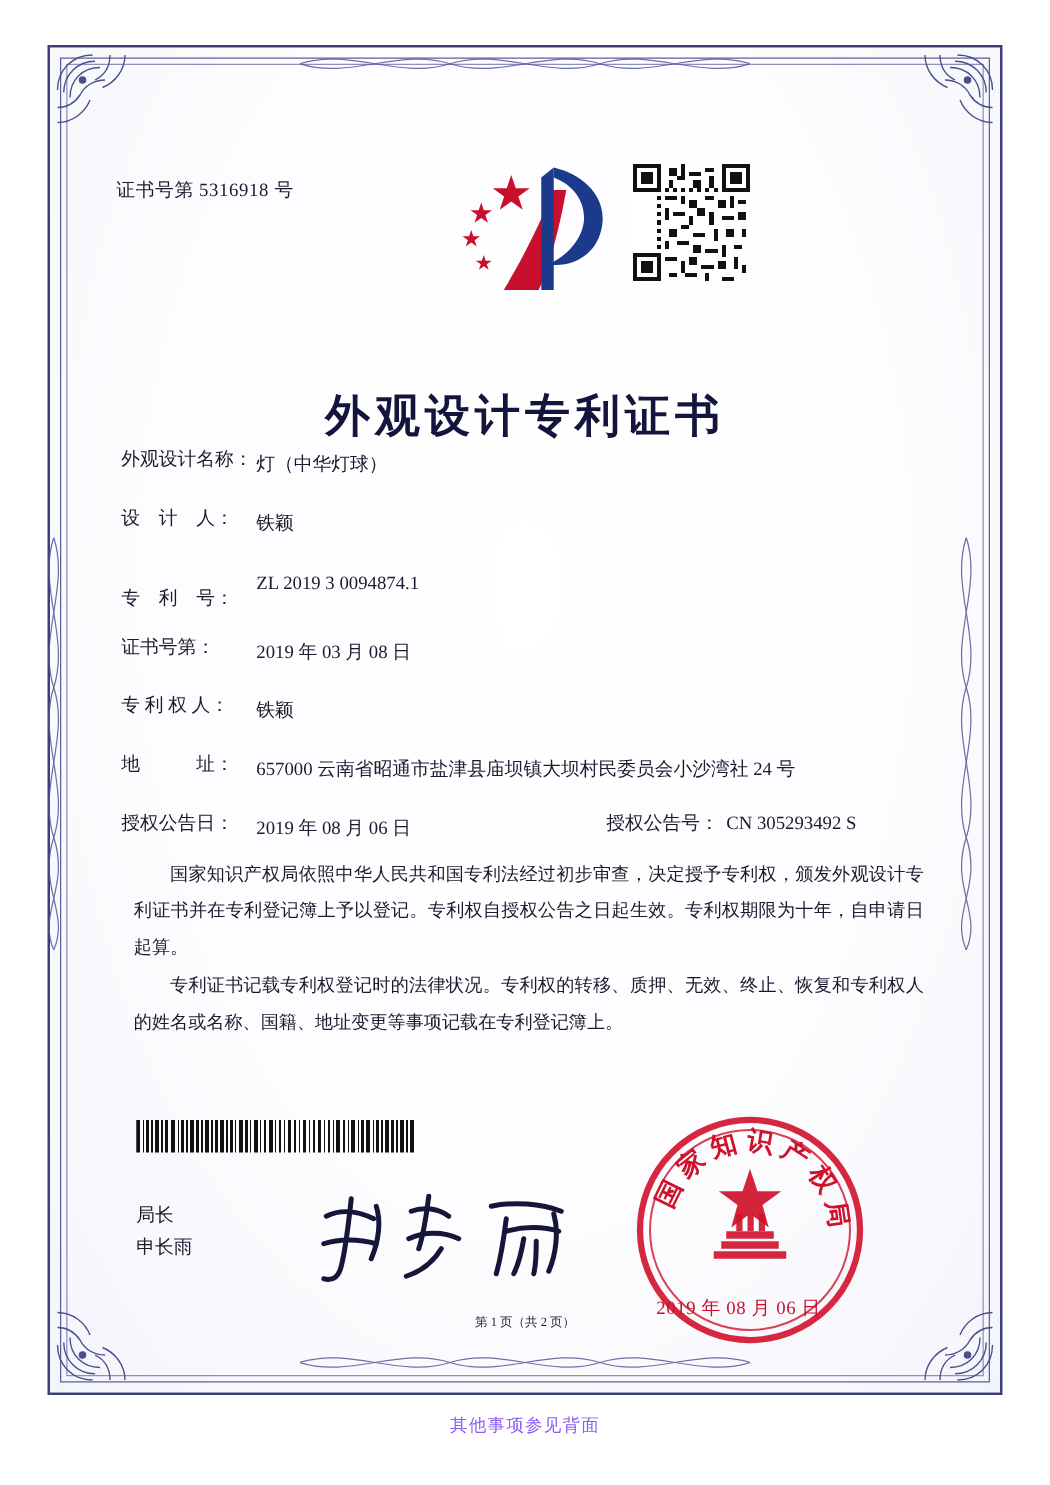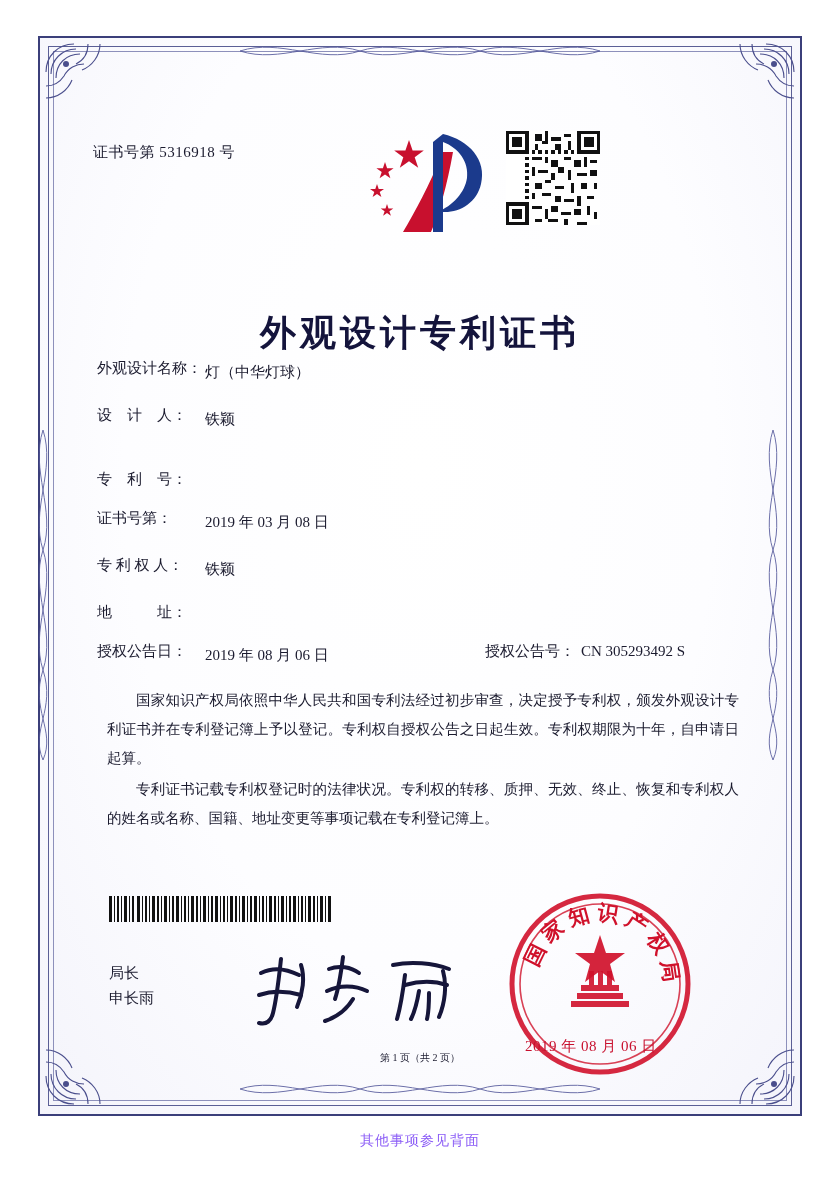--- a/index.html
+++ b/index.html
@@ -421,34 +421,36 @@
         <div class="field-value">灯（中华灯球）</div>
       </div>
 
       <div class="field-row">
         <div class="field-label" style="letter-spacing: 0px;">设　计　人：</div>
         <div class="field-value">铁颖</div>
       </div>
 
       <div class="field-row">
         <div class="field-label" style="letter-spacing: 0px; margin-top: 16px;">专　利　号：</div>
+        <div class="field-value">ZL 2019 3 0094874.1</div>
       </div>
 
       <div class="field-row">
         <div class="field-label">证书号第：</div>
         <div class="field-value">2019 年 03 月 08 日</div>
       </div>
 
       <div class="field-row">
         <div class="field-label">专 利 权 人：</div>
         <div class="field-value">铁颖</div>
       </div>
 
       <div class="field-row">
         <div class="field-label" style="letter-spacing: 0px;">地　　　址：</div>
+        <div class="field-value">657000  云南省昭通市盐津县庙坝镇大坝村民委员会小沙湾社 24 号</div>
       </div>
 
       <div class="field-row two-col">
         <div class="field-label">授权公告日：</div>
         <div class="field-value">2019 年 08 月 06 日</div>
         <div class="sub-label">授权公告号：</div>
         <div class="sub-value">CN 305293492 S</div>
       </div>
 
     </div>

